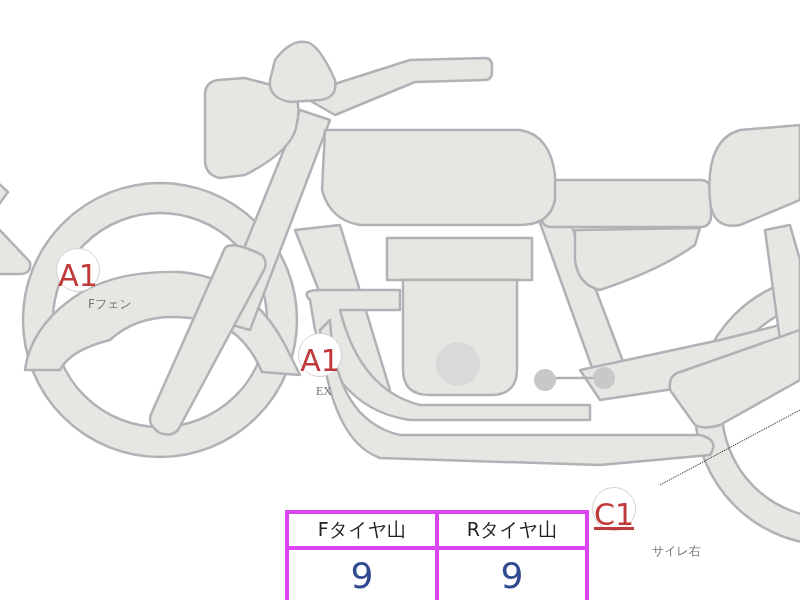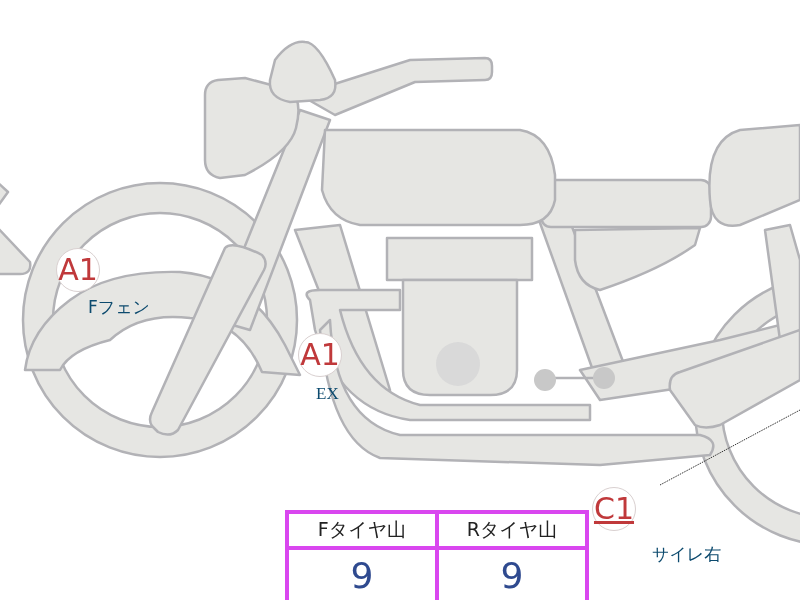--- a/index.html
+++ b/index.html
@@ -1,20 +1,20 @@
 <!DOCTYPE html>
 <html><head>
 <meta charset="utf-8">
 <style>
   html,body{margin:0;padding:0;background:#fff;}
   body{width:800px;height:600px;position:relative;overflow:hidden;font-family:"DejaVu Sans","Liberation Sans",sans-serif;}
   #bike{position:absolute;left:0;top:0;width:800px;height:600px;}
   .part{fill:#e6e6e3;stroke:#b2b2b6;stroke-width:2.5;stroke-linejoin:round;}
-  .badge{position:absolute;width:44px;height:44px;border-radius:50%;background:#fff;border:1.5px solid #d9d0d0;display:flex;align-items:center;justify-content:center;color:#c0393b;font-size:30px;line-height:1;box-sizing:border-box;font-family:"DejaVu Sans",sans-serif;}
-  .label{position:absolute;font-size:17px;color:#0c4a6e;white-space:nowrap;}
+  .badge{position:absolute;width:44px;height:44px;border-radius:50%;background:#fff;border:1.5px solid #d9d0d0;display:flex;align-items:flex-end;justify-content:center;color:#c0393b;font-size:30px;line-height:1;box-sizing:border-box;font-family:"DejaVu Sans",sans-serif;}
+  .label{position:absolute;font-size:12px;color:#737373;white-space:nowrap;}
   #tire-table{position:absolute;left:285px;top:510px;border-collapse:collapse;background:#fff;}
   #tire-table td{border:4px solid #d946ef;width:144px;text-align:center;}
   #tire-table .hdr{height:30px;font-size:19px;color:#222;}
   #tire-table .val{height:48px;font-size:36px;color:#2f4a8f;}
   .leader{stroke:#333;stroke-width:1;}
 </style>
 </head>
 <body>
 
 <svg id="bike" viewBox="0 0 800 600">

